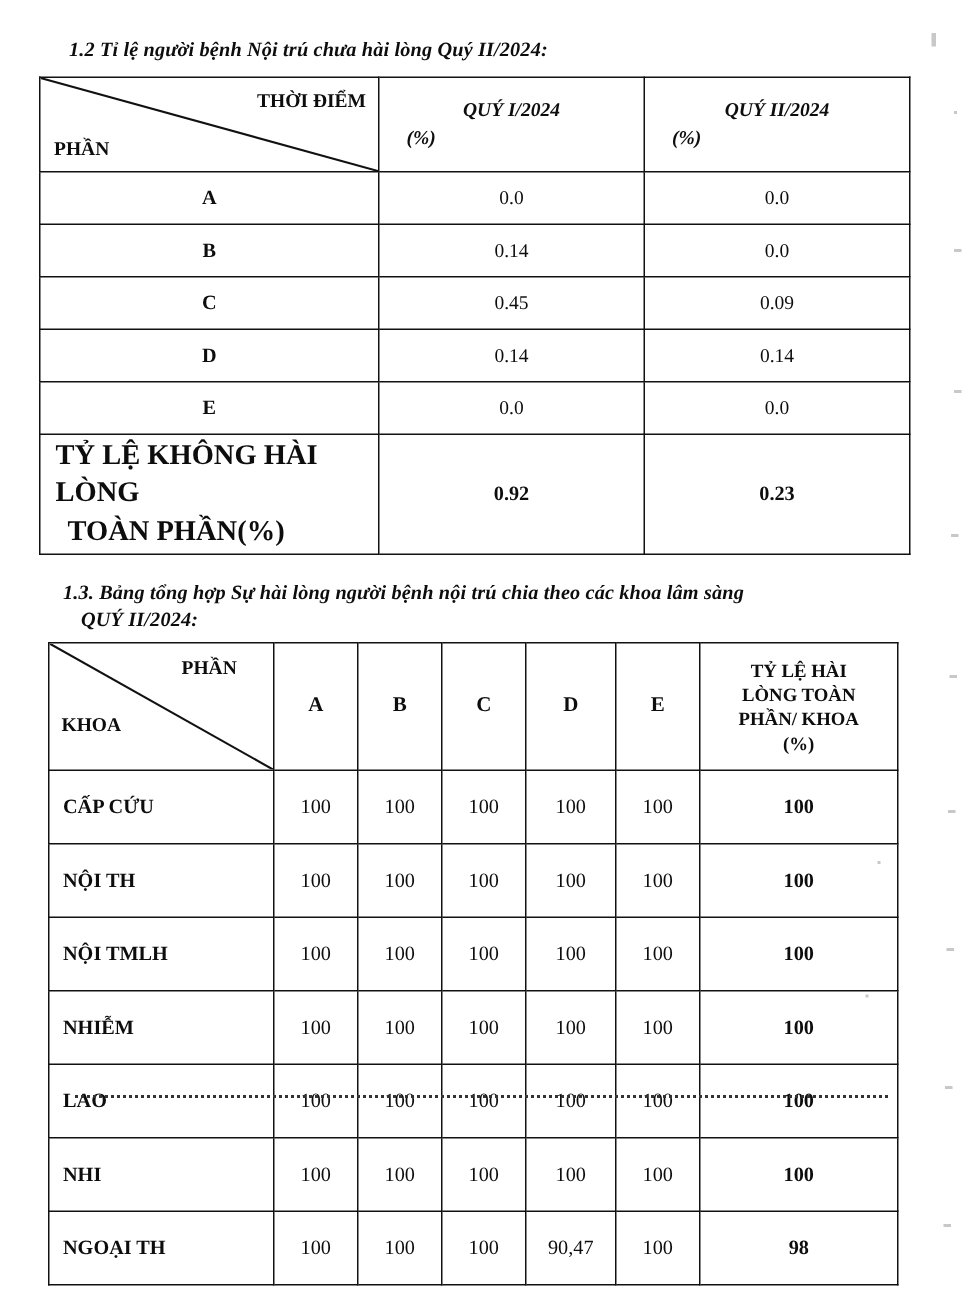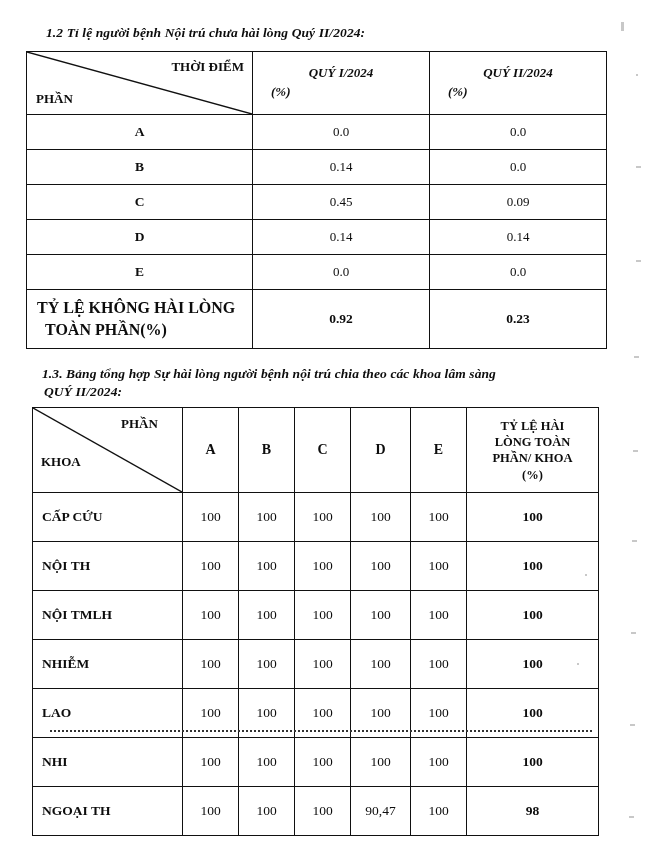--- a/index.html
+++ b/index.html
@@ -33,21 +33,21 @@
     margin: 0 0 9px 20px;
     letter-spacing: 0.1px;
   }
   .section-heading.second {
     margin-top: 16px;
     margin-bottom: 7px;
     margin-left: 16px;
   }
   .section-heading .line2 {
     display: block;
-    margin-left: 2px;
+    margin-left: 12px;
   }
 
   
   table {
     border-collapse: collapse;
     table-layout: fixed;
   }
   table td, table th {
     border: 1.1px solid #111;
     text-align: center;
@@ -111,21 +111,21 @@
     font-weight: bold;
     height: 32px;
     font-size: 13.5px;
   }
   .tbl1 td.val {
     height: 32px;
     font-size: 13px;
   }
   .tbl1 td.total-label {
     font-weight: bold;
-    font-size: 16px;
+    font-size: 19px;
     height: 56px;
     line-height: 1.35;
     text-align: left;
     padding-left: 10px;
   }
   .tbl1 td.total-label .l2 {
     display: block;
     padding-left: 8px;
   }
   .tbl1 td.total-val {

